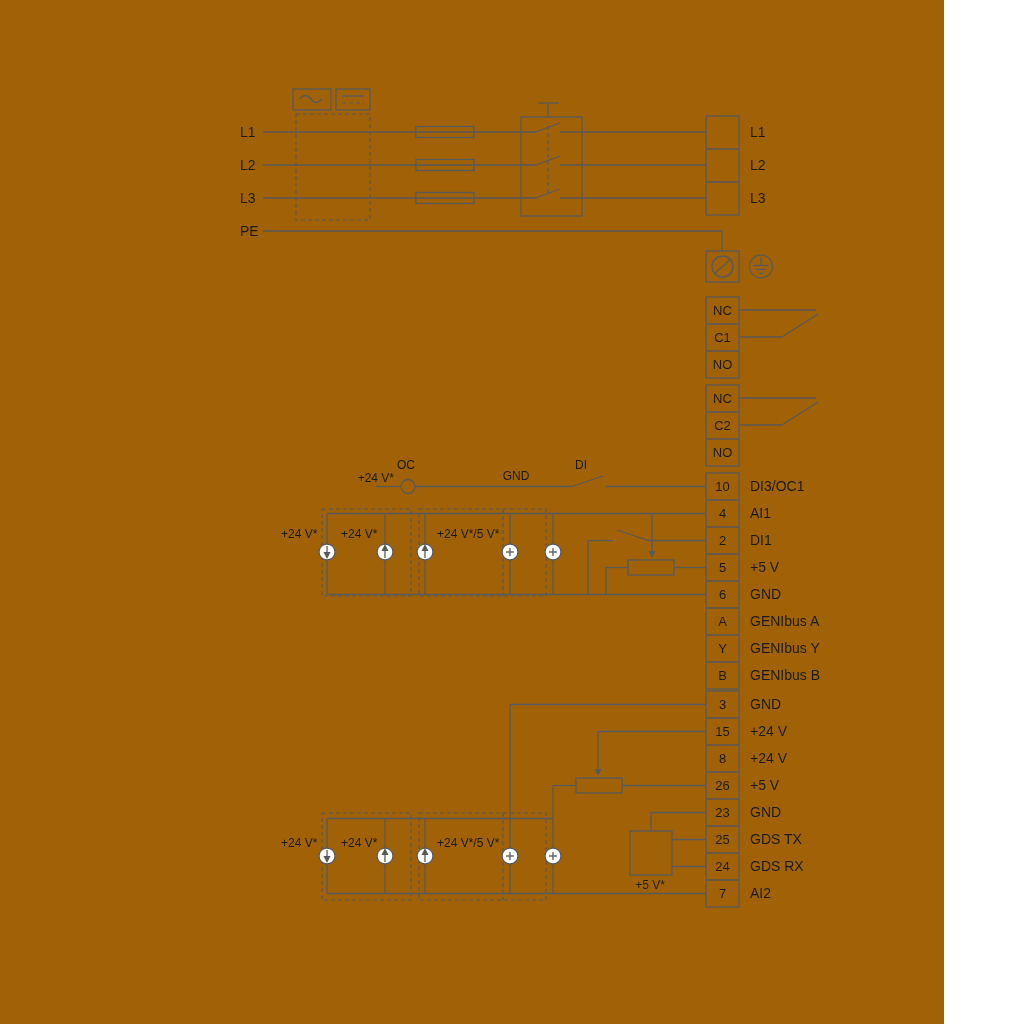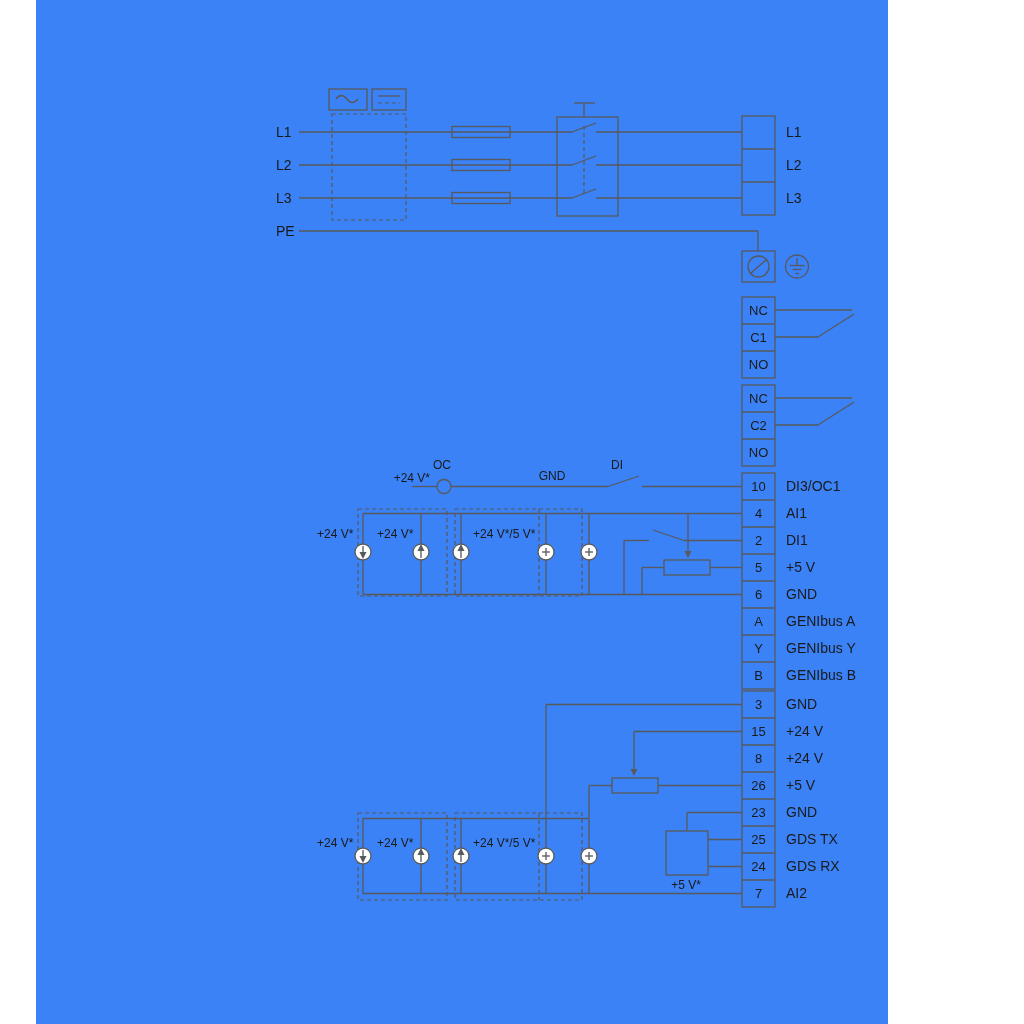--- a/index.html
+++ b/index.html
@@ -1,16 +1,16 @@
 <!DOCTYPE html>
 <html><head>
 <meta charset="utf-8">
 <style>
   html,body{margin:0;padding:0;background:#ffffff;}
-  .page{width:852px;height:1024px;background:#3b82f6;position:relative;overflow:hidden;margin-left:36px;}
+  .page{width:944px;height:1024px;background:#a16207;position:relative;overflow:hidden;}
   svg{display:block;}
   svg text{fill:#1a1a1a;font-family:"Liberation Sans",sans-serif;}
   .t14{font-size:14px;}
   .t13{font-size:13px;}
   .t12{font-size:12px;}
   .wire{stroke:#58595b;stroke-width:1.3;fill:none;}
   .wired{stroke:#58595b;stroke-width:1.2;fill:none;stroke-dasharray:4 3;}
   .box{stroke:#58595b;stroke-width:1.3;fill:none;}
   .boxw{stroke:#58595b;stroke-width:1.3;fill:#ffffff;}
   .sym{fill:#58595b;stroke:none;}

